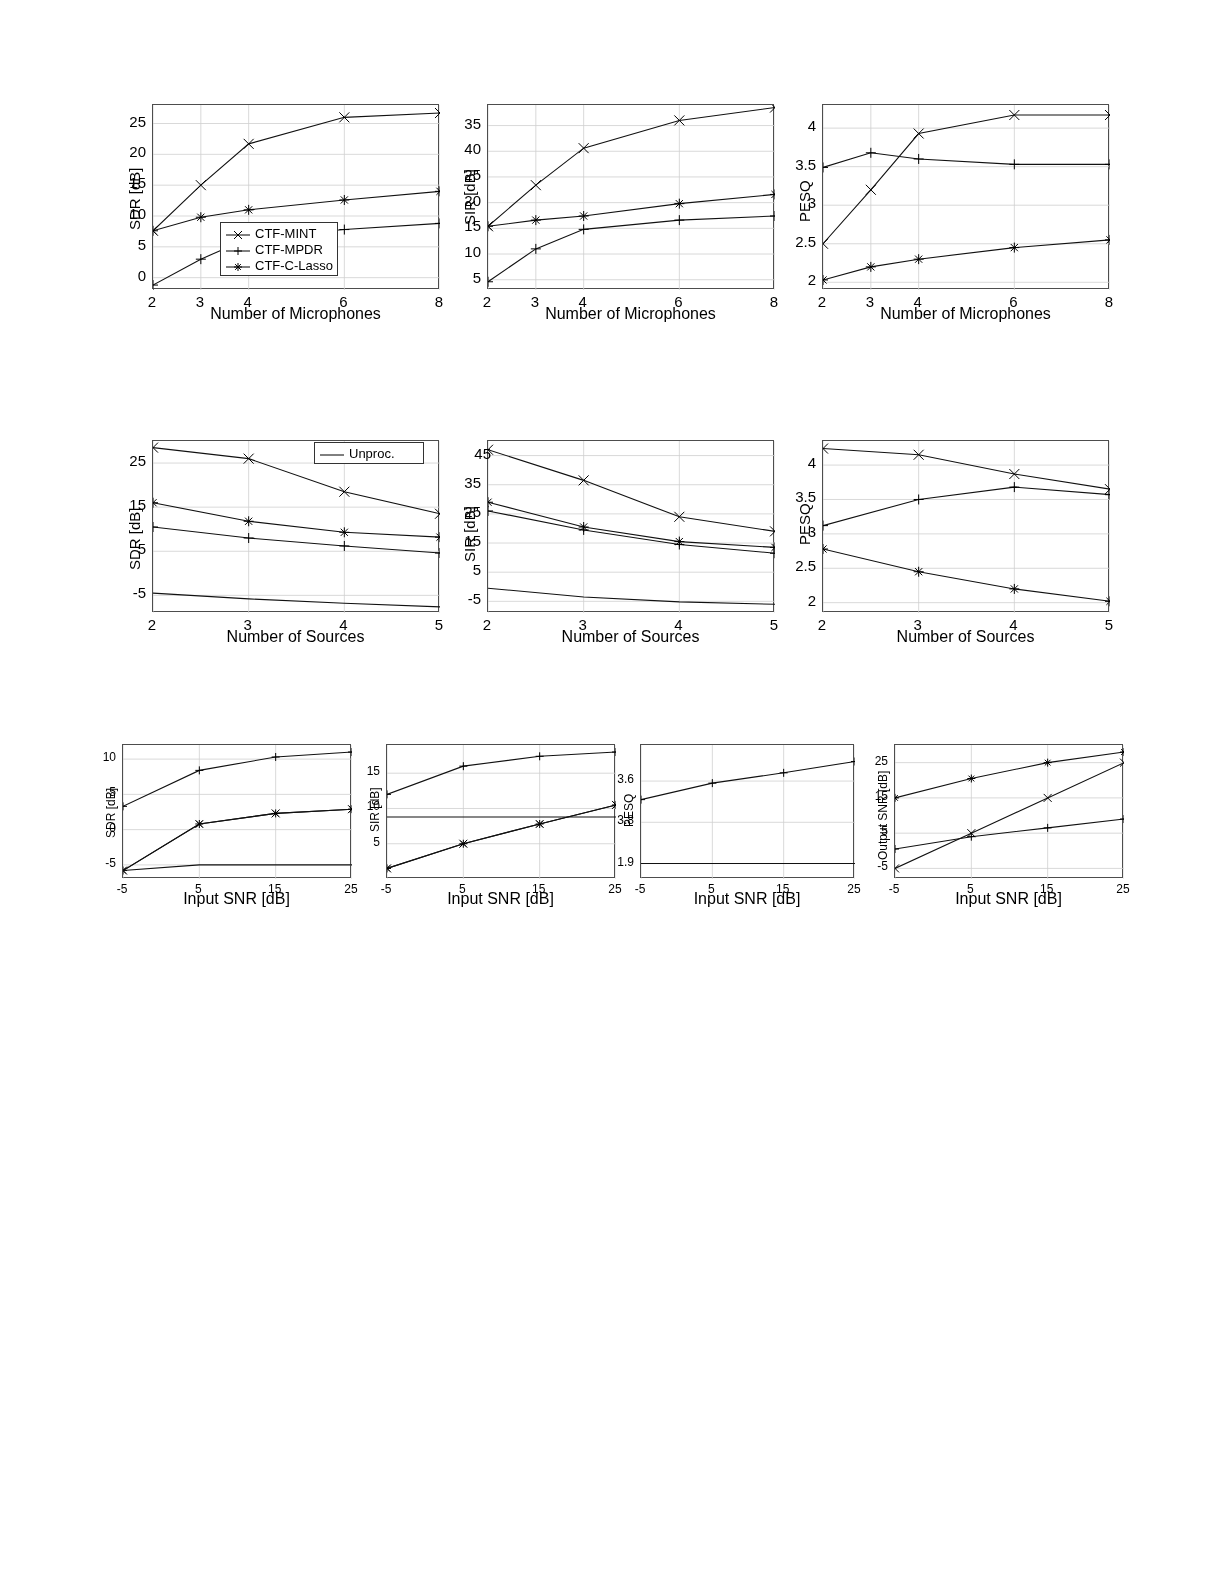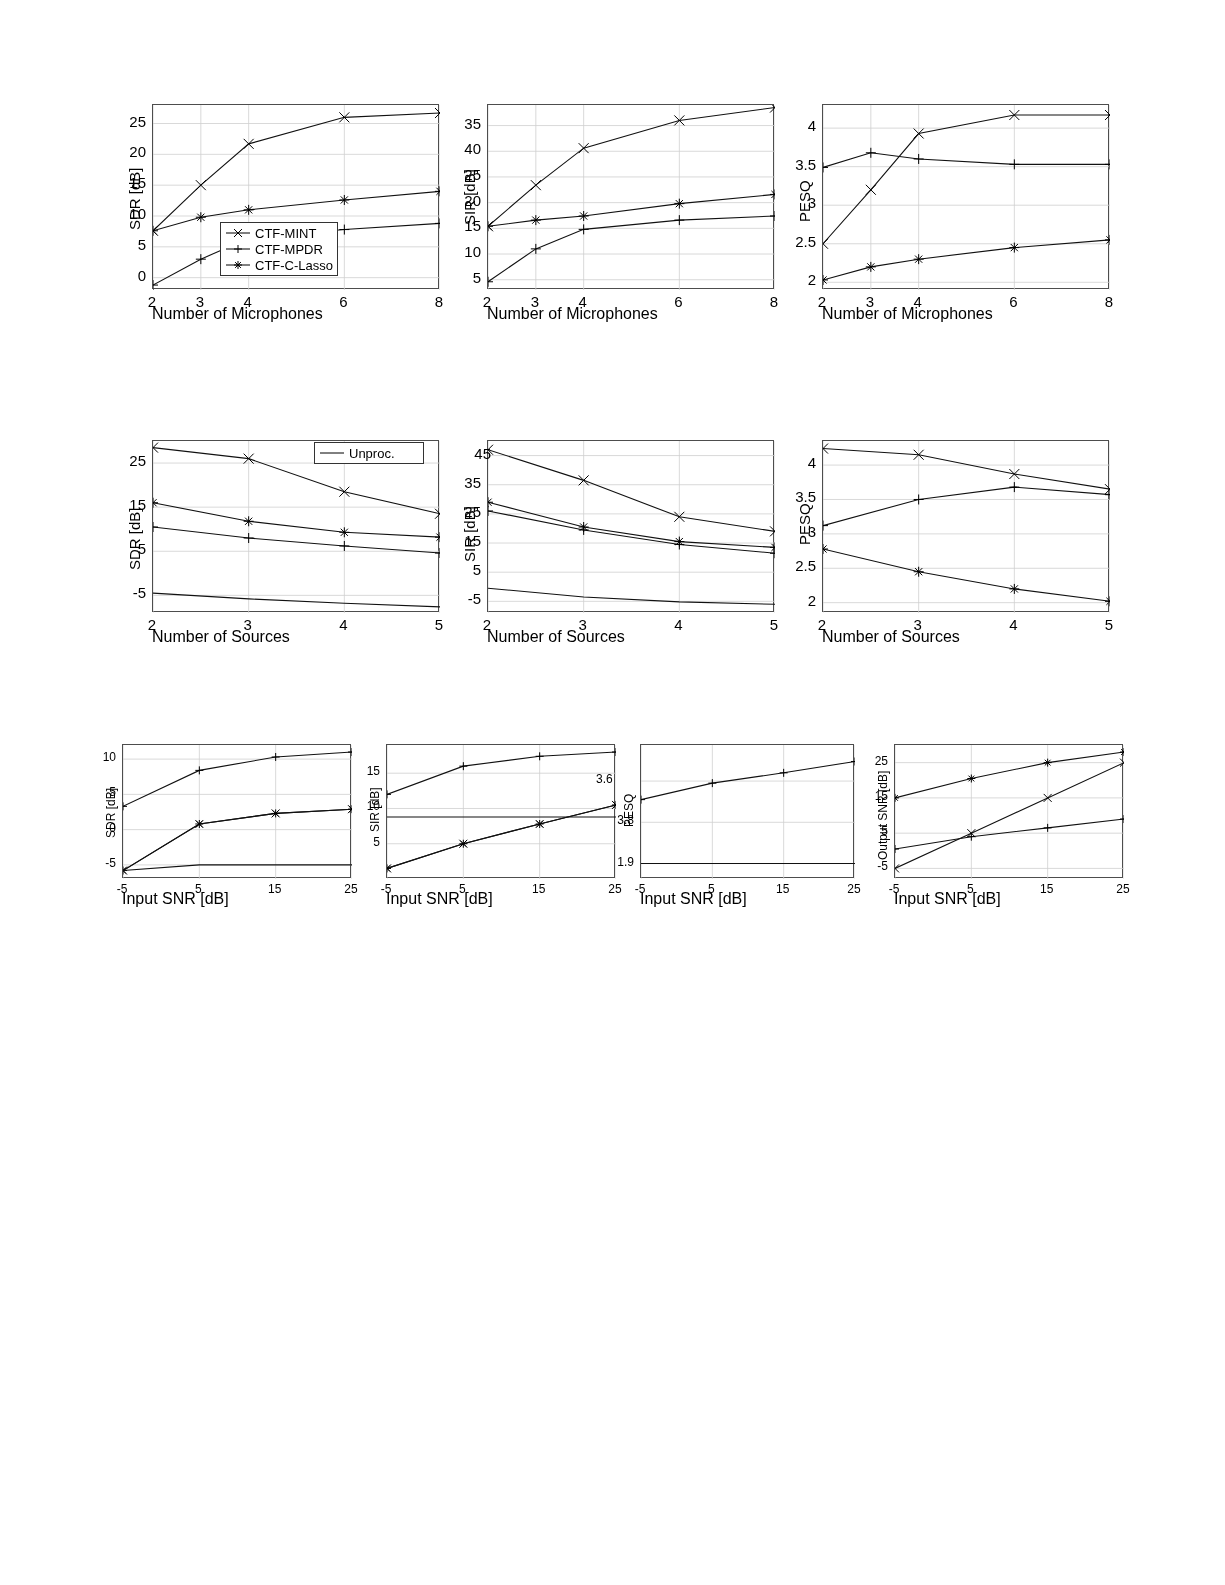--- a/index.html
+++ b/index.html
@@ -2,25 +2,25 @@
 <html><head>
 <meta charset="utf-8">
 <style>
   html,body{margin:0;padding:0;background:#ffffff;}
   body{width:1225px;height:1585px;font-family:"Liberation Sans",sans-serif;color:#000;position:relative;overflow:hidden;}
   .page{position:relative;width:1225px;height:1585px;}
   .panel{position:absolute;}
   .plotbox{position:absolute;border:1px solid #4d4d4d;background:#fff;box-sizing:border-box;}
   svg{display:block;}
   .ytitle{position:absolute;transform-origin:0 0;white-space:nowrap;font-size:15px;}
-  .xtitle{position:absolute;white-space:nowrap;font-size:16px;}
+  .xtitle{position:absolute;white-space:nowrap;font-size:16px;text-align:center;}
   .tick{font-size:15px;white-space:nowrap;position:absolute;}
   .tickx{font-size:15px;white-space:nowrap;position:absolute;text-align:center;}
   .legend{position:absolute;border:1px solid #333;background:#fff;font-size:13px;padding:2px 4px;box-sizing:border-box;}
-  .legrow{display:flex;align-items:center;height:16px;}
+  .legrow{display:flex;align-items:flex-end;height:16px;}
   .legmark{width:26px;height:12px;margin-right:4px;flex:0 0 26px;}
   .leglbl{white-space:nowrap;}
   .small .tick,.small .tickx{font-size:12px;}
   .small .xtitle{font-size:16px;}
   .small .ytitle{font-size:12px;}
 </style>
 </head>
 <body>
 
 <div class="page">
@@ -389,21 +389,21 @@
           <path d="M210 16.492307692307705 L218 16.492307692307705 M214 12.492307692307705 L214 20.492307692307705" stroke="#000" stroke-width="1" fill="none"></path>
           <path d="M0.00 118.54 L71.33 118.54 L142.67 118.54 L214.00 118.54" stroke="#111" stroke-width="1.1" fill="none"></path>
         </svg>
       </div>
       <div class="tickx" style="left: 620px; top: 882px; width: 40px;">-5</div>
       <div class="tickx" style="left: 691.333px; top: 882px; width: 40px;">5</div>
       <div class="tickx" style="left: 762.667px; top: 882px; width: 40px;">15</div>
       <div class="tickx" style="left: 834px; top: 882px; width: 40px;">25</div>
       <div class="tick" style="left: 596px; top: 854.538px; width: 38px; text-align: right;">1.9</div>
       <div class="tick" style="left: 596px; top: 813.308px; width: 38px; text-align: right;">3.8</div>
-      <div class="tick" style="left: 596px; top: 772.077px; width: 38px; ">3.6</div>
+      <div class="tick" style="left: 596px; top: 772.077px; width: 38px; text-align: right;">3.6</div>
       <div class="xtitle" style="left: 640px; top: 890px; width: 214px;">Input SNR [dB]</div>
       <div class="ytitle" style="left: 622px; top: 827px; transform: rotate(-90deg);">PESQ</div>
     </div>
     <div class="panel small" style="left: 0px; top: 0px; width: 1225px; height: 1585px; pointer-events: none;">
       <div class="plotbox" style="left: 894px; top: 744px; width: 229px; height: 134px;">
         <svg width="229" height="134" viewBox="0 0 229 134">
           <line x1="0" y1="0" x2="0" y2="134" stroke="#cfcfcf" stroke-width="0.8"></line>
           <line x1="76.33333333333333" y1="0" x2="76.33333333333333" y2="134" stroke="#cfcfcf" stroke-width="0.8"></line>
           <line x1="152.66666666666666" y1="0" x2="152.66666666666666" y2="134" stroke="#cfcfcf" stroke-width="0.8"></line>
           <line x1="229" y1="0" x2="229" y2="134" stroke="#cfcfcf" stroke-width="0.8"></line>

